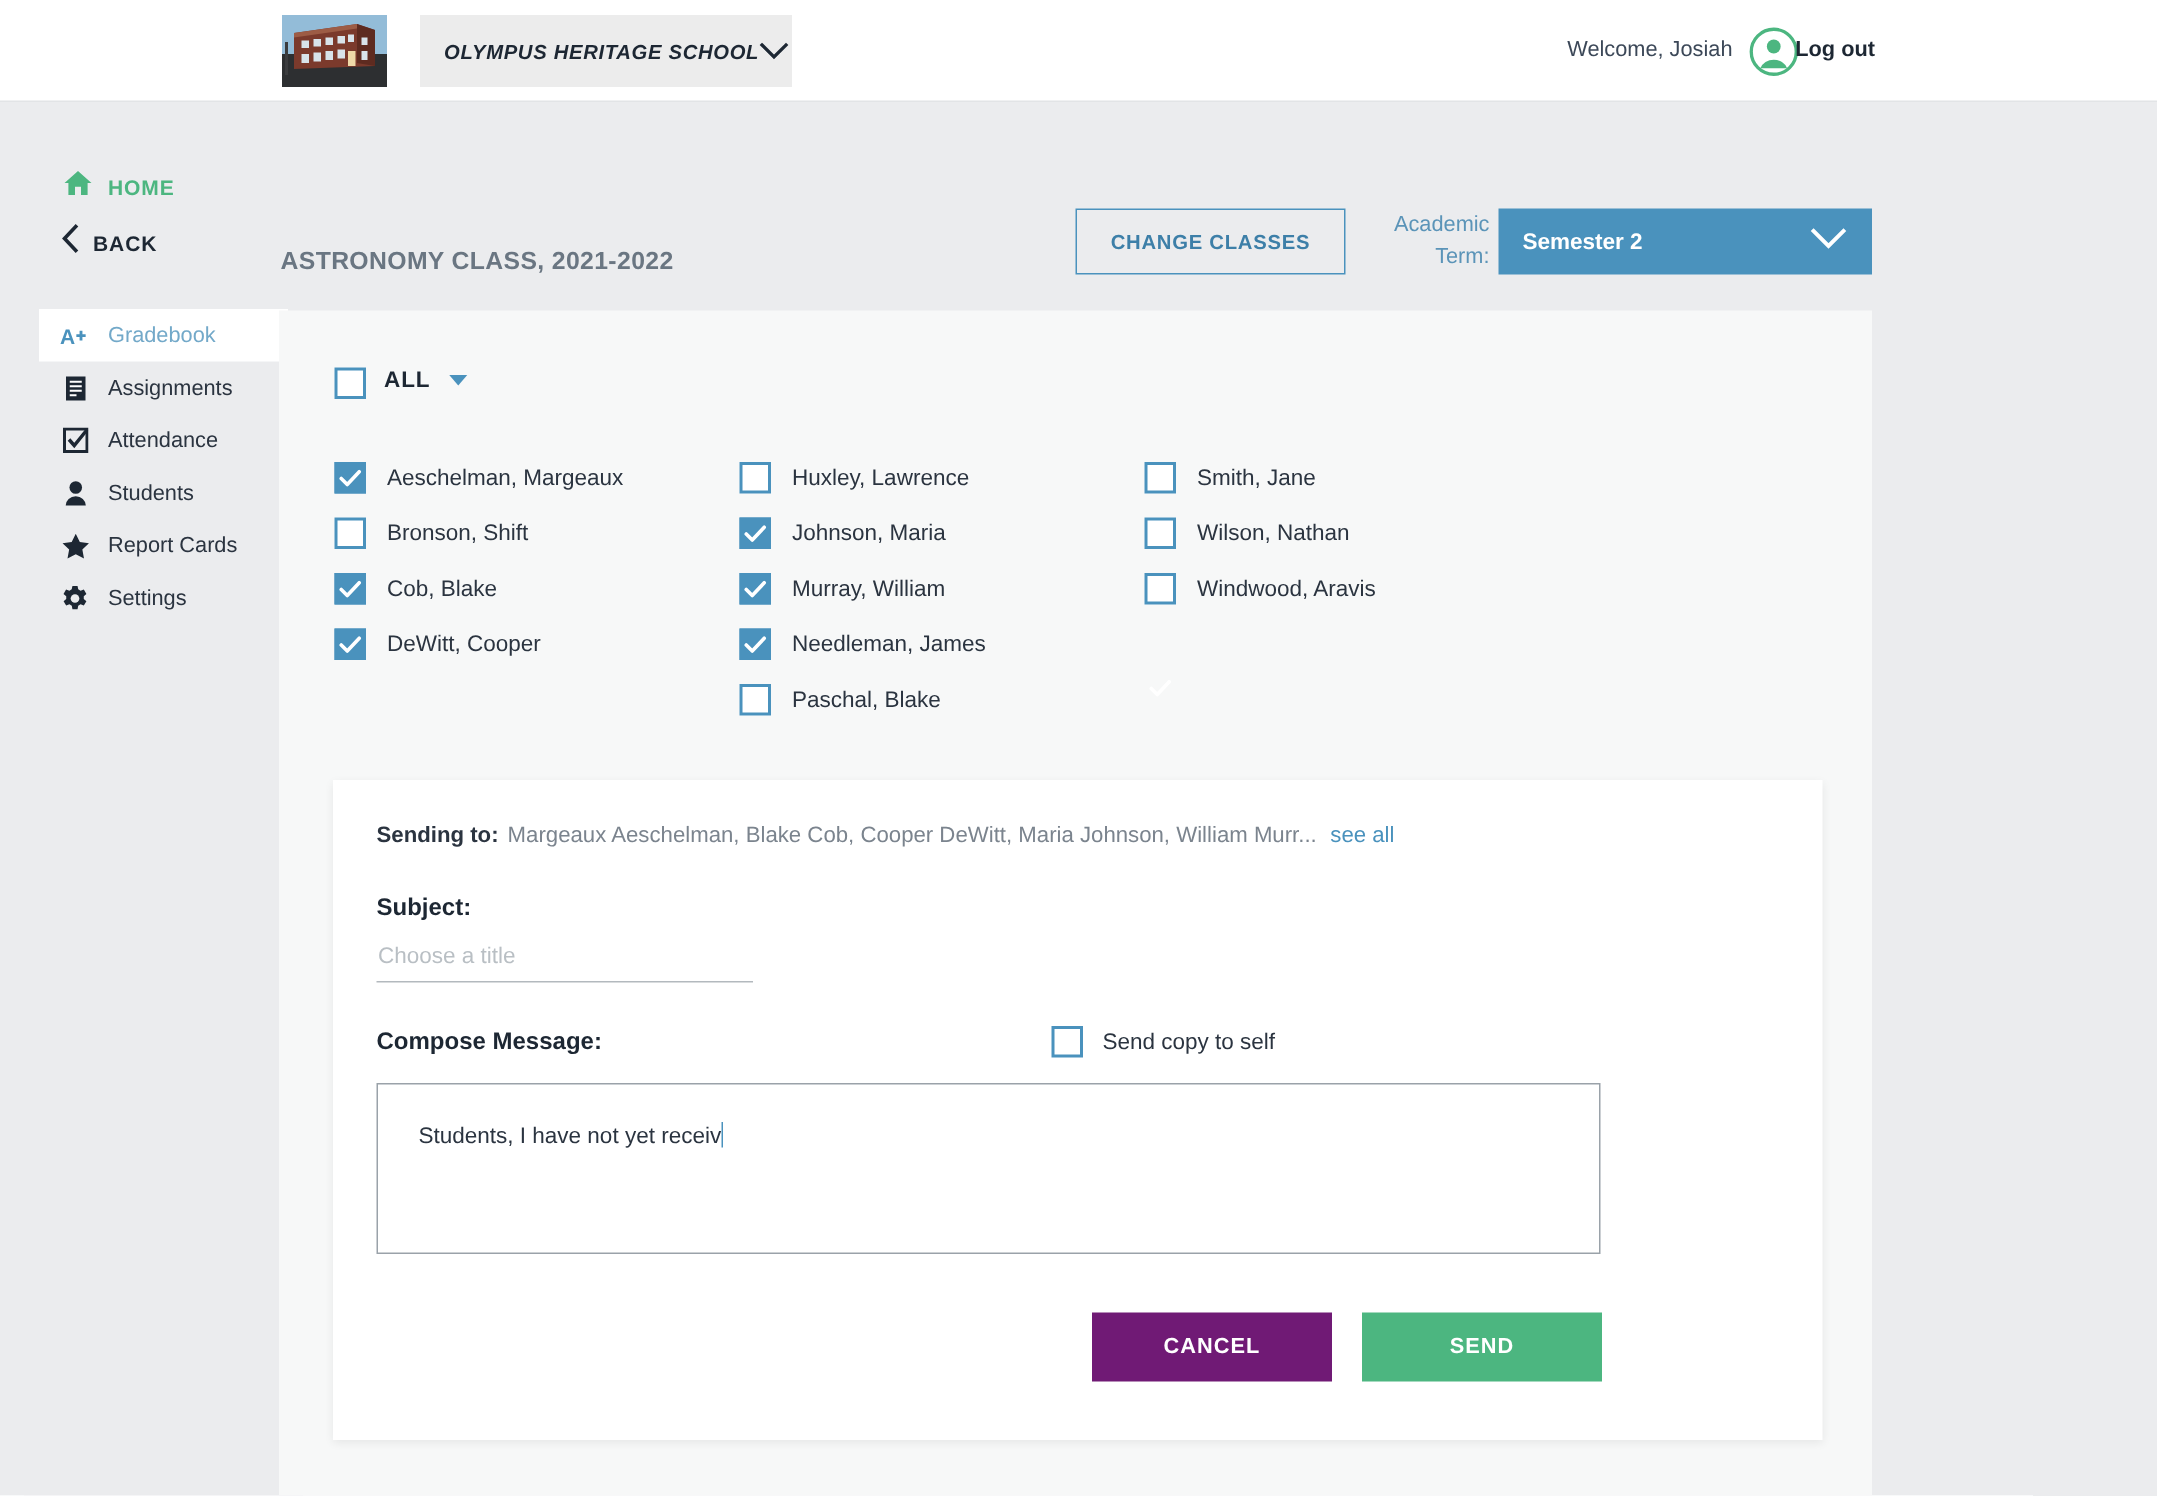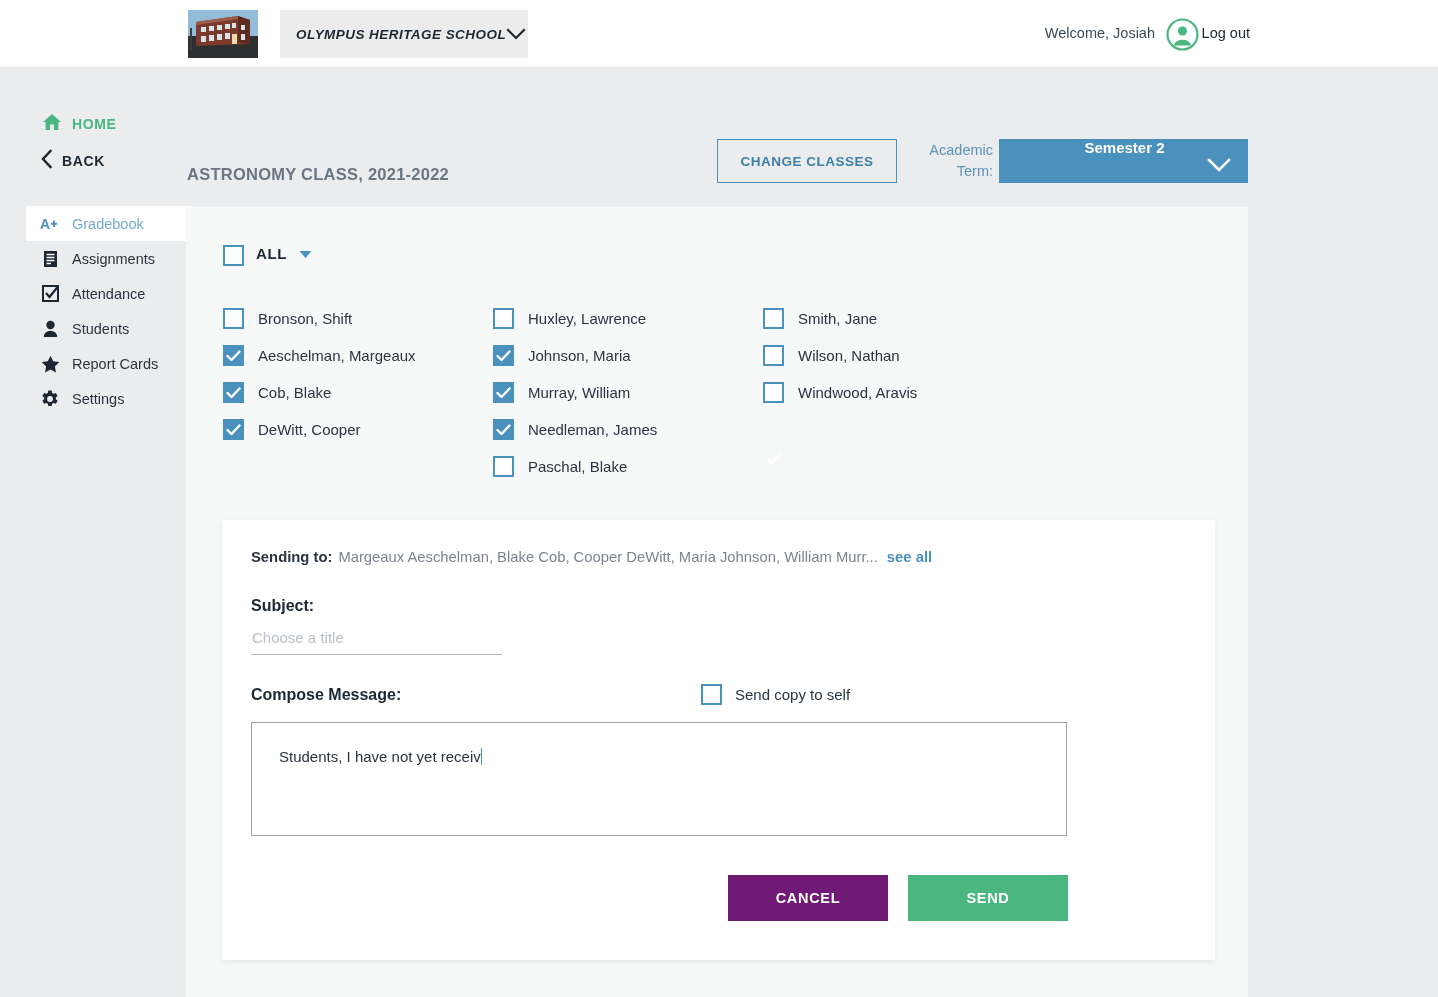--- a/index.html
+++ b/index.html
@@ -35,21 +35,21 @@
 
   .welcome {
     position: absolute; right: 283px; top: 25px;
     font-size: 14.5px; color: #3c4858;
   }
   .avatar {
     position: absolute; right: 239px; top: 18px; width: 33px; height: 33px;
   }
   .logout {
     position: absolute; right: 188px; top: 25px;
-    font-size: 14.5px; font-weight: normal; color: #1d2733; cursor: pointer;
+    font-size: 14.5px; font-weight: bold; color: #1d2733; cursor: pointer;
   }
 
   
   .body-bg {
     position: absolute; left: 0; top: 68px; width: 1438px; height: 929px;
     background: #ebecee;
   }
 
   
   .sidebar {
@@ -97,21 +97,21 @@
     font-size: 13.5px; font-weight: bold; letter-spacing: .5px;
     cursor: pointer; font-family: inherit;
   }
   .term-label {
     position: absolute; left: 907px; top: 140px; width: 86px;
     text-align: right; font-size: 14.5px; color: #5b94b8; line-height: 21px;
   }
   .term-select {
     position: absolute; left: 999px; top: 139px; width: 249px; height: 44px;
     background: #4a92bd; display: flex; align-items: center;
-    padding: 0 14px 0 16px; cursor: pointer; flex-direction: column;
+    padding: 0 14px 0 16px; cursor: pointer;
   }
   .term-select .tval {
     font-size: 15px; font-weight: bold; color: #ffffff;
   }
   .term-select .tcaret { margin-left: auto; }
 
   
   .panel {
     position: absolute; left: 186px; top: 207px; width: 1062px; height: 790px;
     background: #f7f8f8;
@@ -151,21 +151,21 @@
   .msg-card {
     position: absolute; left: 222px; top: 520px; width: 993px; height: 440px;
     background: #ffffff; box-shadow: 0 2px 6px rgba(0,0,0,.07);
   }
   .sending-to {
     position: absolute; left: 29px; top: 29px;
     font-size: 14.8px; white-space: nowrap;
   }
   .sending-to .st-label { font-weight: bold; color: #2b3440; }
   .sending-to .st-names { color: #7b848e; margin-left: 6px; }
-  .sending-to .st-seeall { color: #4a92bd; font-weight: bold; margin-left: 9px; cursor: pointer; }
+  .sending-to .st-seeall { color: #4a92bd; font-weight: normal; margin-left: 9px; cursor: pointer; }
 
   .subject-label {
     position: absolute; left: 29px; top: 77px;
     font-size: 16px; font-weight: bold; color: #1d2733;
   }
   .subject-input {
     position: absolute; left: 29px; top: 105px; width: 251px; height: 30px;
     border: none; border-bottom: 1px solid #b3b9be; background: transparent;
     font-family: inherit; font-size: 15px; color: #2b3440; outline: none;
     padding: 0 0 4px 1px;
@@ -373,32 +373,32 @@
           <svg width="13" height="9" viewBox="0 0 13 9">
               <path d="M0.5 1 L12.5 1 L6.5 8 Z" fill="#4a92bd"></path>
             </svg>
         </span>
       </div>
 
       <div class="cols">
 
         <div class="col col-0">
           <div class="stu-row">
-            <span class="cb"></span>
-            <span class="stu-name">Bronson, Shift</span>
-          </div>
-          <div class="stu-row">
             <span class="cb on">
                 <svg class="tick" width="15" height="12" viewBox="0 0 15 12">
                   <path d="M1.5 6 L5.5 10 L13.5 1.5" stroke="#ffffff" stroke-width="2.4" fill="none" stroke-linecap="round" stroke-linejoin="round"></path>
                 </svg>
               </span>
             <span class="stu-name">Aeschelman, Margeaux</span>
           </div>
           <div class="stu-row">
+            <span class="cb"></span>
+            <span class="stu-name">Bronson, Shift</span>
+          </div>
+          <div class="stu-row">
             <span class="cb on">
                 <svg class="tick" width="15" height="12" viewBox="0 0 15 12">
                   <path d="M1.5 6 L5.5 10 L13.5 1.5" stroke="#ffffff" stroke-width="2.4" fill="none" stroke-linecap="round" stroke-linejoin="round"></path>
                 </svg>
               </span>
             <span class="stu-name">Cob, Blake</span>
           </div>
           <div class="stu-row">
             <span class="cb on">
                 <svg class="tick" width="15" height="12" viewBox="0 0 15 12">

